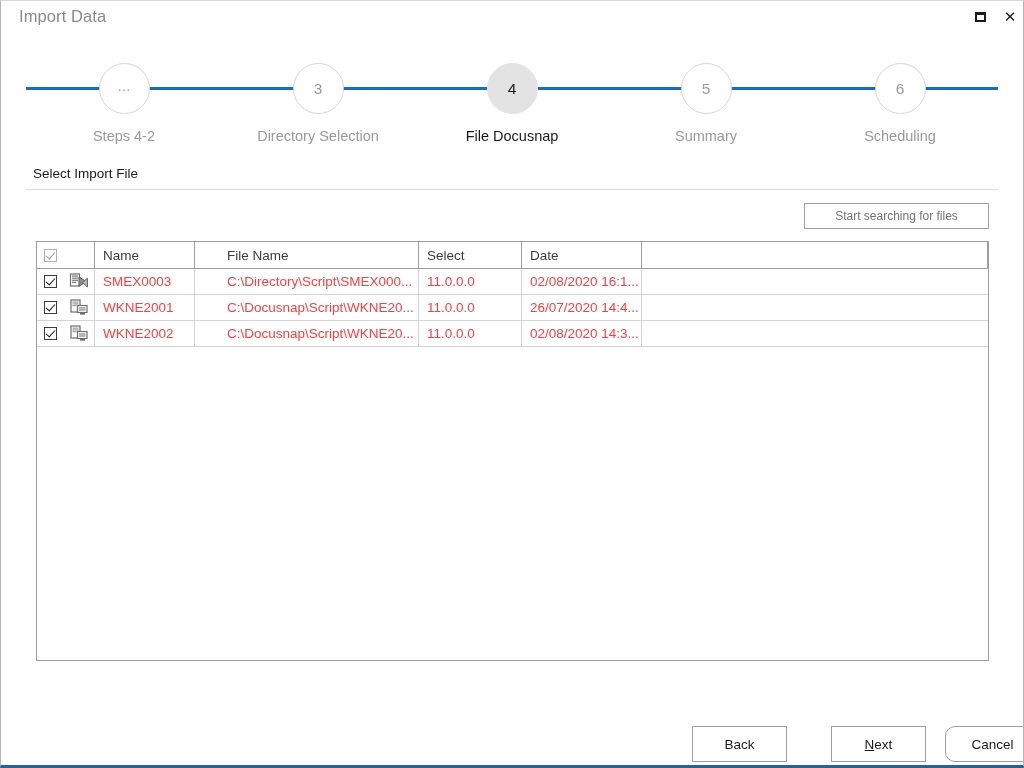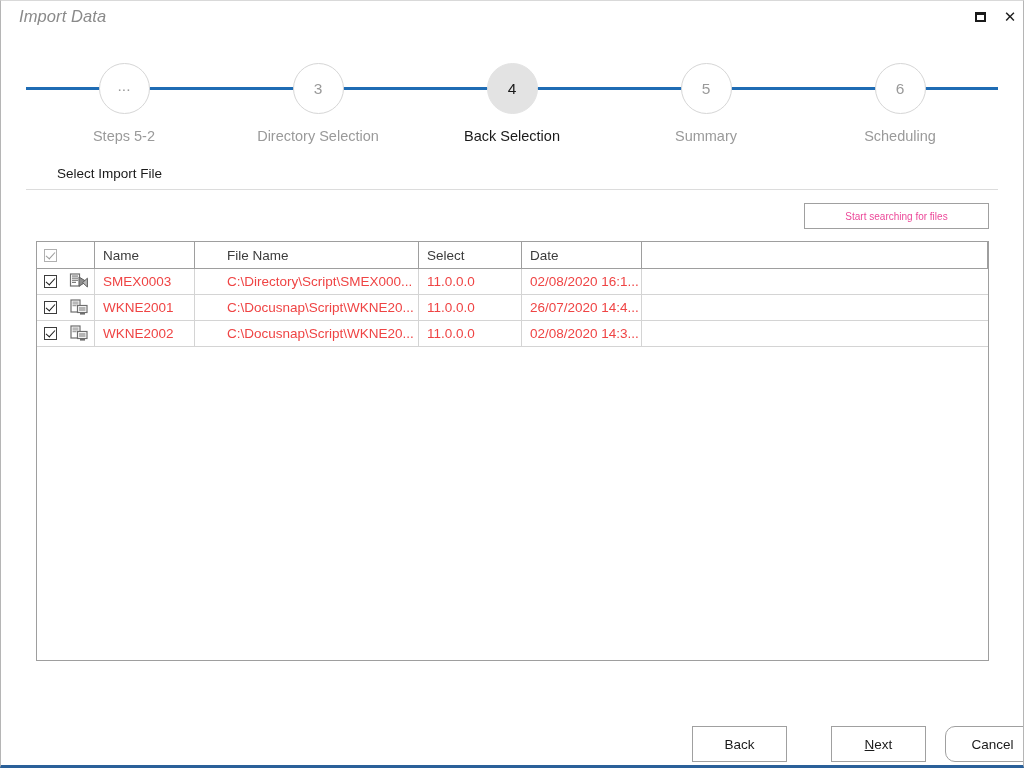--- a/index.html
+++ b/index.html
@@ -23,21 +23,20 @@
     border-bottom: 3px solid #2a6099;
     overflow: hidden;
   }
 
   
   #titlebar {
     position: absolute;
     left: 0; top: 0;
     width: 1022px; height: 34px;
     background: #ffffff;
-    font-style: italic;
   }
   #title-text {
     position: absolute;
     left: 18px; top: 6px;
     font-size: 16.5px;
     color: #8a8a8a;
     letter-spacing: .1px;
     white-space: nowrap;
   }
   .titlebar-btn {
@@ -125,40 +124,39 @@
     top: -3px;
   }
 
   
   #section-header {
     position: absolute;
     left: 32px; top: 165px;
     font-size: 13.5px;
     color: #1a1a1a;
     white-space: nowrap;
-    margin-left: 24px;
   }
   #section-rule {
     position: absolute;
     left: 25px; top: 188px;
     width: 972px; height: 1px;
     background: #dcdcdc;
   }
 
   
   #search-button {
     position: absolute;
     left: 803px; top: 202px;
     width: 185px; height: 26px;
     box-sizing: border-box;
     background: #ffffff;
     border: 1px solid #a0a0a0;
     font-family: "Liberation Sans", sans-serif;
-    font-size: 10px;
-    color: #ec4899;
+    font-size: 12px;
+    color: #737373;
     cursor: default;
     padding: 0;
   }
 
   
   #grid {
     position: absolute;
     left: 35px; top: 240px;
     width: 953px; height: 420px;
     box-sizing: border-box;
@@ -265,35 +263,35 @@
     </div>
   </div>
 
   <div id="stepper">
     <div id="stepper-track"></div>
 
     <div class="step" style="left:58px;">
       <div class="step-circle">
         <span class="dots">...</span>
       </div>
-      <div class="step-label">Steps 5-2</div>
+      <div class="step-label">Steps 4-2</div>
     </div>
 
     <div class="step" style="left:252px;">
       <div class="step-circle">
         <span>3</span>
       </div>
       <div class="step-label">Directory Selection</div>
     </div>
 
     <div class="step active" style="left:446px;">
       <div class="step-circle">
         <span>4</span>
       </div>
-      <div class="step-label">Back Selection</div>
+      <div class="step-label">File Docusnap</div>
     </div>
 
     <div class="step" style="left:640px;">
       <div class="step-circle">
         <span>5</span>
       </div>
       <div class="step-label">Summary</div>
     </div>
 
     <div class="step" style="left:834px;">

